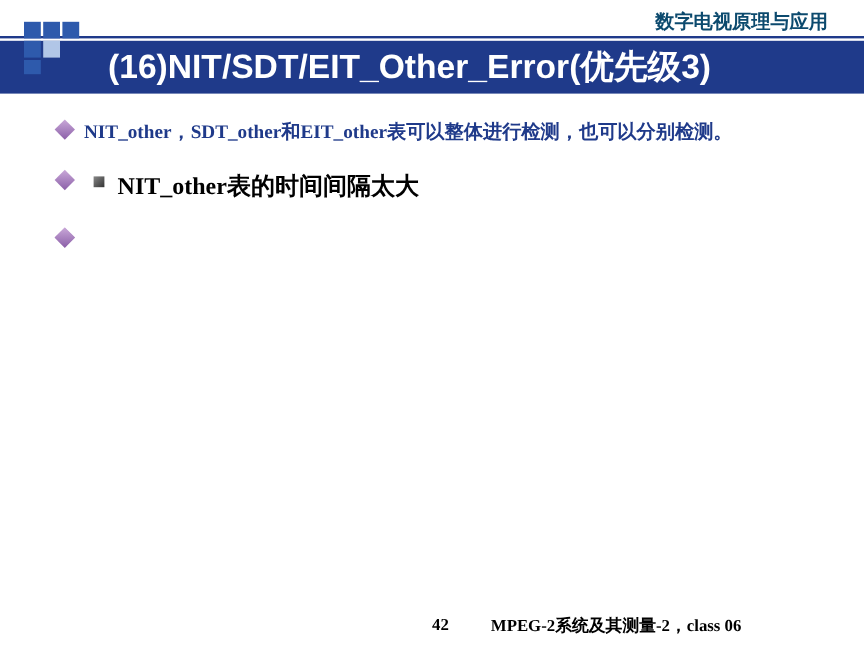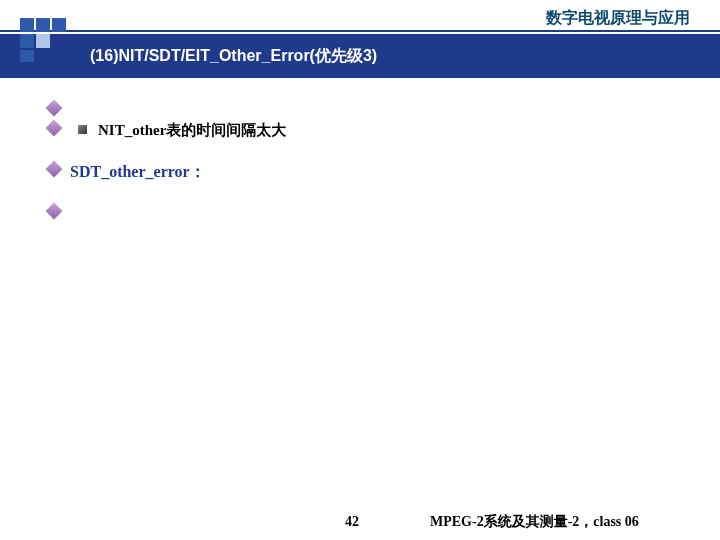--- a/index.html
+++ b/index.html
@@ -43,21 +43,21 @@
     top: 18px;
     left: 20px;
     width: 60px;
     height: 44px;
     z-index: 2;
   }
   .title-text {
     color: #ffffff;
     font-family: Arial, "SimHei", sans-serif;
     font-weight: bold;
-    font-size: 16px;
+    font-size: 28px;
     margin-left: 90px;
   }
   .content {
     position: absolute;
     top: 100px;
     left: 70px;
     width: 600px;
   }
   .bullet-item {
     position: relative;
@@ -74,21 +74,21 @@
     top: 2px;
     width: 12px;
     height: 12px;
     transform: rotate(45deg);
     background: linear-gradient(135deg, #c9a8d8 0%, #8b5fa8 100%);
   }
   .sub-item {
     position: relative;
     margin-left: 28px;
     margin-top: 3px;
-    font-size: 15px;
+    font-size: 20px;
     color: #000000;
     font-weight: bold;
     font-family: "SimSun", "宋体", serif;
   }
   .square {
     position: absolute;
     left: -20px;
     top: 5px;
     width: 9px;
     height: 9px;
@@ -103,25 +103,25 @@
     left: 0;
     width: 720px;
     display: flex;
     align-items: center;
     font-size: 14px;
     font-weight: bold;
     font-family: "SimSun", "宋体", serif;
   }
   .page-num {
     position: absolute;
-    left: 345px;
+    left: 360px;
   }
   .footer-text {
     position: absolute;
-    left: 430px;
+    left: 409px;
   }
 </style>
 </head>
 <body>
 
 <div class="header-text">数字电视原理与应用</div>
 <div class="header-underline"></div>
 
 <div class="title-logo">
   <svg width="60" height="44" viewBox="0 0 60 44">
@@ -135,33 +135,33 @@
 </div>
 
 <div class="title-bar">
   <div class="title-text">(16)NIT/SDT/EIT_Other_Error(优先级3)</div>
 </div>
 
 <div class="content">
 
   <div class="bullet-item">
     <div class="diamond"></div>
+    <span class="bullet-main-text">NIT_other，SDT_other和EIT_other表可以整体进行检测，也可以分别检测。</span>
   </div>
 
   <div class="bullet-item">
     <div class="diamond"></div>
     <div class="sub-item">
       <div class="square"></div>
       <span>NIT_other表的时间间隔太大</span>
     </div>
   </div>
 
   <div class="bullet-item">
     <div class="diamond"></div>
-    <span class="bullet-main-text">SDT_other_error：</span>
   </div>
 
   <div class="bullet-item">
     <div class="diamond"></div>
   </div>
 
 </div>
 
 <div class="footer">
   <span class="page-num">42</span>

